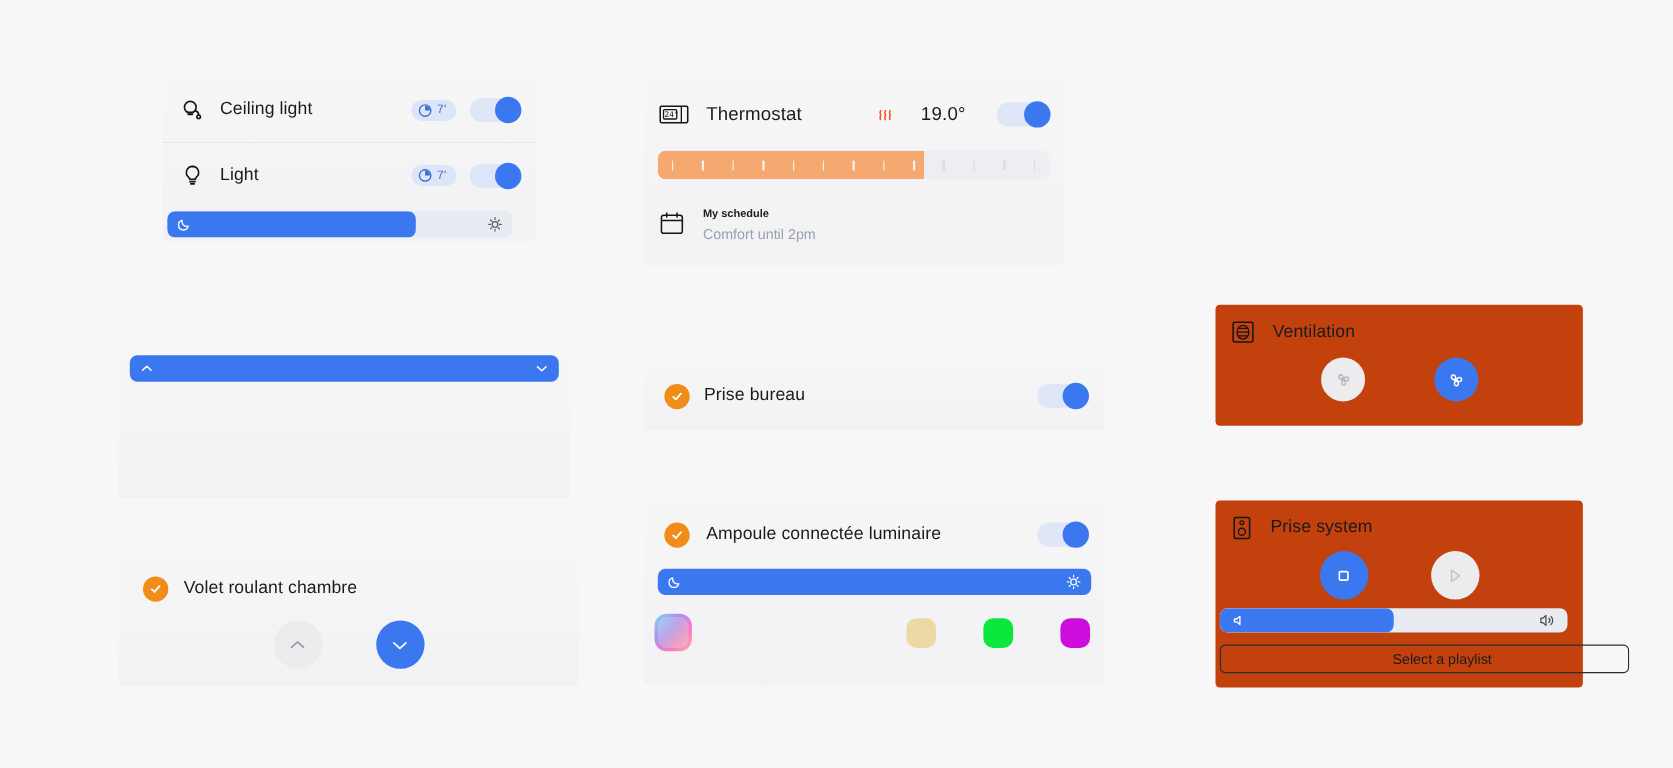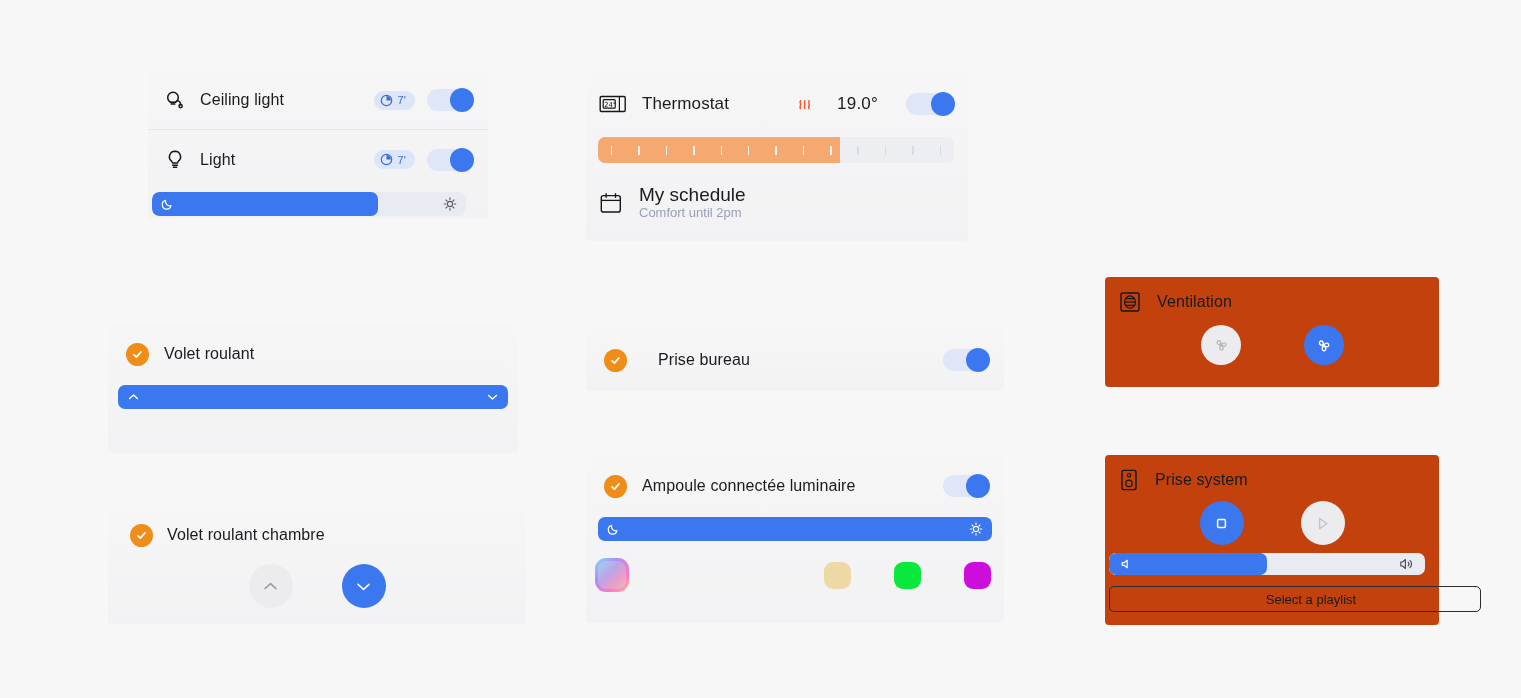--- a/index.html
+++ b/index.html
@@ -101,21 +101,21 @@
   .pl-btn {
     border: 1px solid #2c2c30; border-radius: 5px;
     background: transparent; height: 26px;
     display: flex; align-items: center; justify-content: center;
     font-size: 13px; color: #1b1b1f;
     font-family: "Liberation Sans", sans-serif;
   }
 
   .divider { height: 1px; background: #e6e6e9; }
 
-  .sched-title { font-size: 19px; color: #1b1b1f; line-height: 19px; }
+  .sched-title { font-size: 10px; color: #1b1b1f; line-height: 19px; font-weight: bold; }
   .sched-sub   { font-size: 13px; color: #97a0b5; line-height: 18px; }
 
   .temp-val { font-size: 17px; color: #1b1b1f; letter-spacing: .2px; }
 </style>
 </head>
 <body>
 
 <div class="stage">
 
   <div class="card" style="left:148px; top:71px; width:340px; height:148px;">
@@ -268,28 +268,20 @@
         </svg>
       </span>
       <span style="display:flex;flex-direction:column;">
         <span class="sched-title">My schedule</span>
         <span class="sched-sub">Comfort until 2pm</span>
       </span>
     </div>
   </div>
 
   <div class="card" style="left:108px; top:323px; width:410px; height:130px;">
-    <div class="row" style="height:62px; padding:0 16px 0 18px; gap:15px;">
-      <span class="badge">
-        <svg class="ico" width="13" height="13" viewBox="0 0 13 13" fill="none" stroke="#ffffff" stroke-width="1.7" stroke-linecap="round" stroke-linejoin="round">
-          <path d="M3 6.8 L5.4 9.1 L10 3.9"></path>
-        </svg>
-      </span>
-      <span class="title">Volet roulant</span>
-    </div>
     <div class="slider" style="margin:0 10px 0 10px; height:24px; width:390px; background:#3b78ef;">
       <span class="end-ico left-ico">
         <svg class="ico" width="13" height="13" viewBox="0 0 13 13" fill="none" stroke="#ffffff" stroke-width="1.4" stroke-linecap="round" stroke-linejoin="round">
           <path d="M2.6 8.1 L6.5 4.4 L10.4 8.1"></path>
         </svg>
       </span>
       <span class="end-ico right-ico">
         <svg class="ico" width="13" height="13" viewBox="0 0 13 13" fill="none" stroke="#ffffff" stroke-width="1.4" stroke-linecap="round" stroke-linejoin="round">
           <path d="M2.6 4.9 L6.5 8.6 L10.4 4.9"></path>
         </svg>
@@ -314,21 +306,21 @@
       </span>
       <span class="cbtn on">
         <svg class="ico" width="19" height="19" viewBox="0 0 19 19" fill="none" stroke="#ffffff" stroke-width="1.6" stroke-linecap="round" stroke-linejoin="round">
           <path d="M4 7.4 L9.5 12.4 L15 7.4"></path>
         </svg>
       </span>
     </div>
   </div>
 
   <div class="card" style="left:586px; top:329px; width:418px; height:62px;">
-    <div class="row" style="height:62px; padding:0 15px 0 18px; gap:31px;">
+    <div class="row" style="height:62px; padding:0 15px 0 18px; gap:13px;">
       <span class="badge">
         <svg class="ico" width="13" height="13" viewBox="0 0 13 13" fill="none" stroke="#ffffff" stroke-width="1.7" stroke-linecap="round" stroke-linejoin="round">
           <path d="M3 6.8 L5.4 9.1 L10 3.9"></path>
         </svg>
       </span>
       <span class="title">Prise bureau</span>
       <span style="flex:1 1 auto;"></span>
       <span class="toggle">
           <i class="knob"></i>
         </span>

